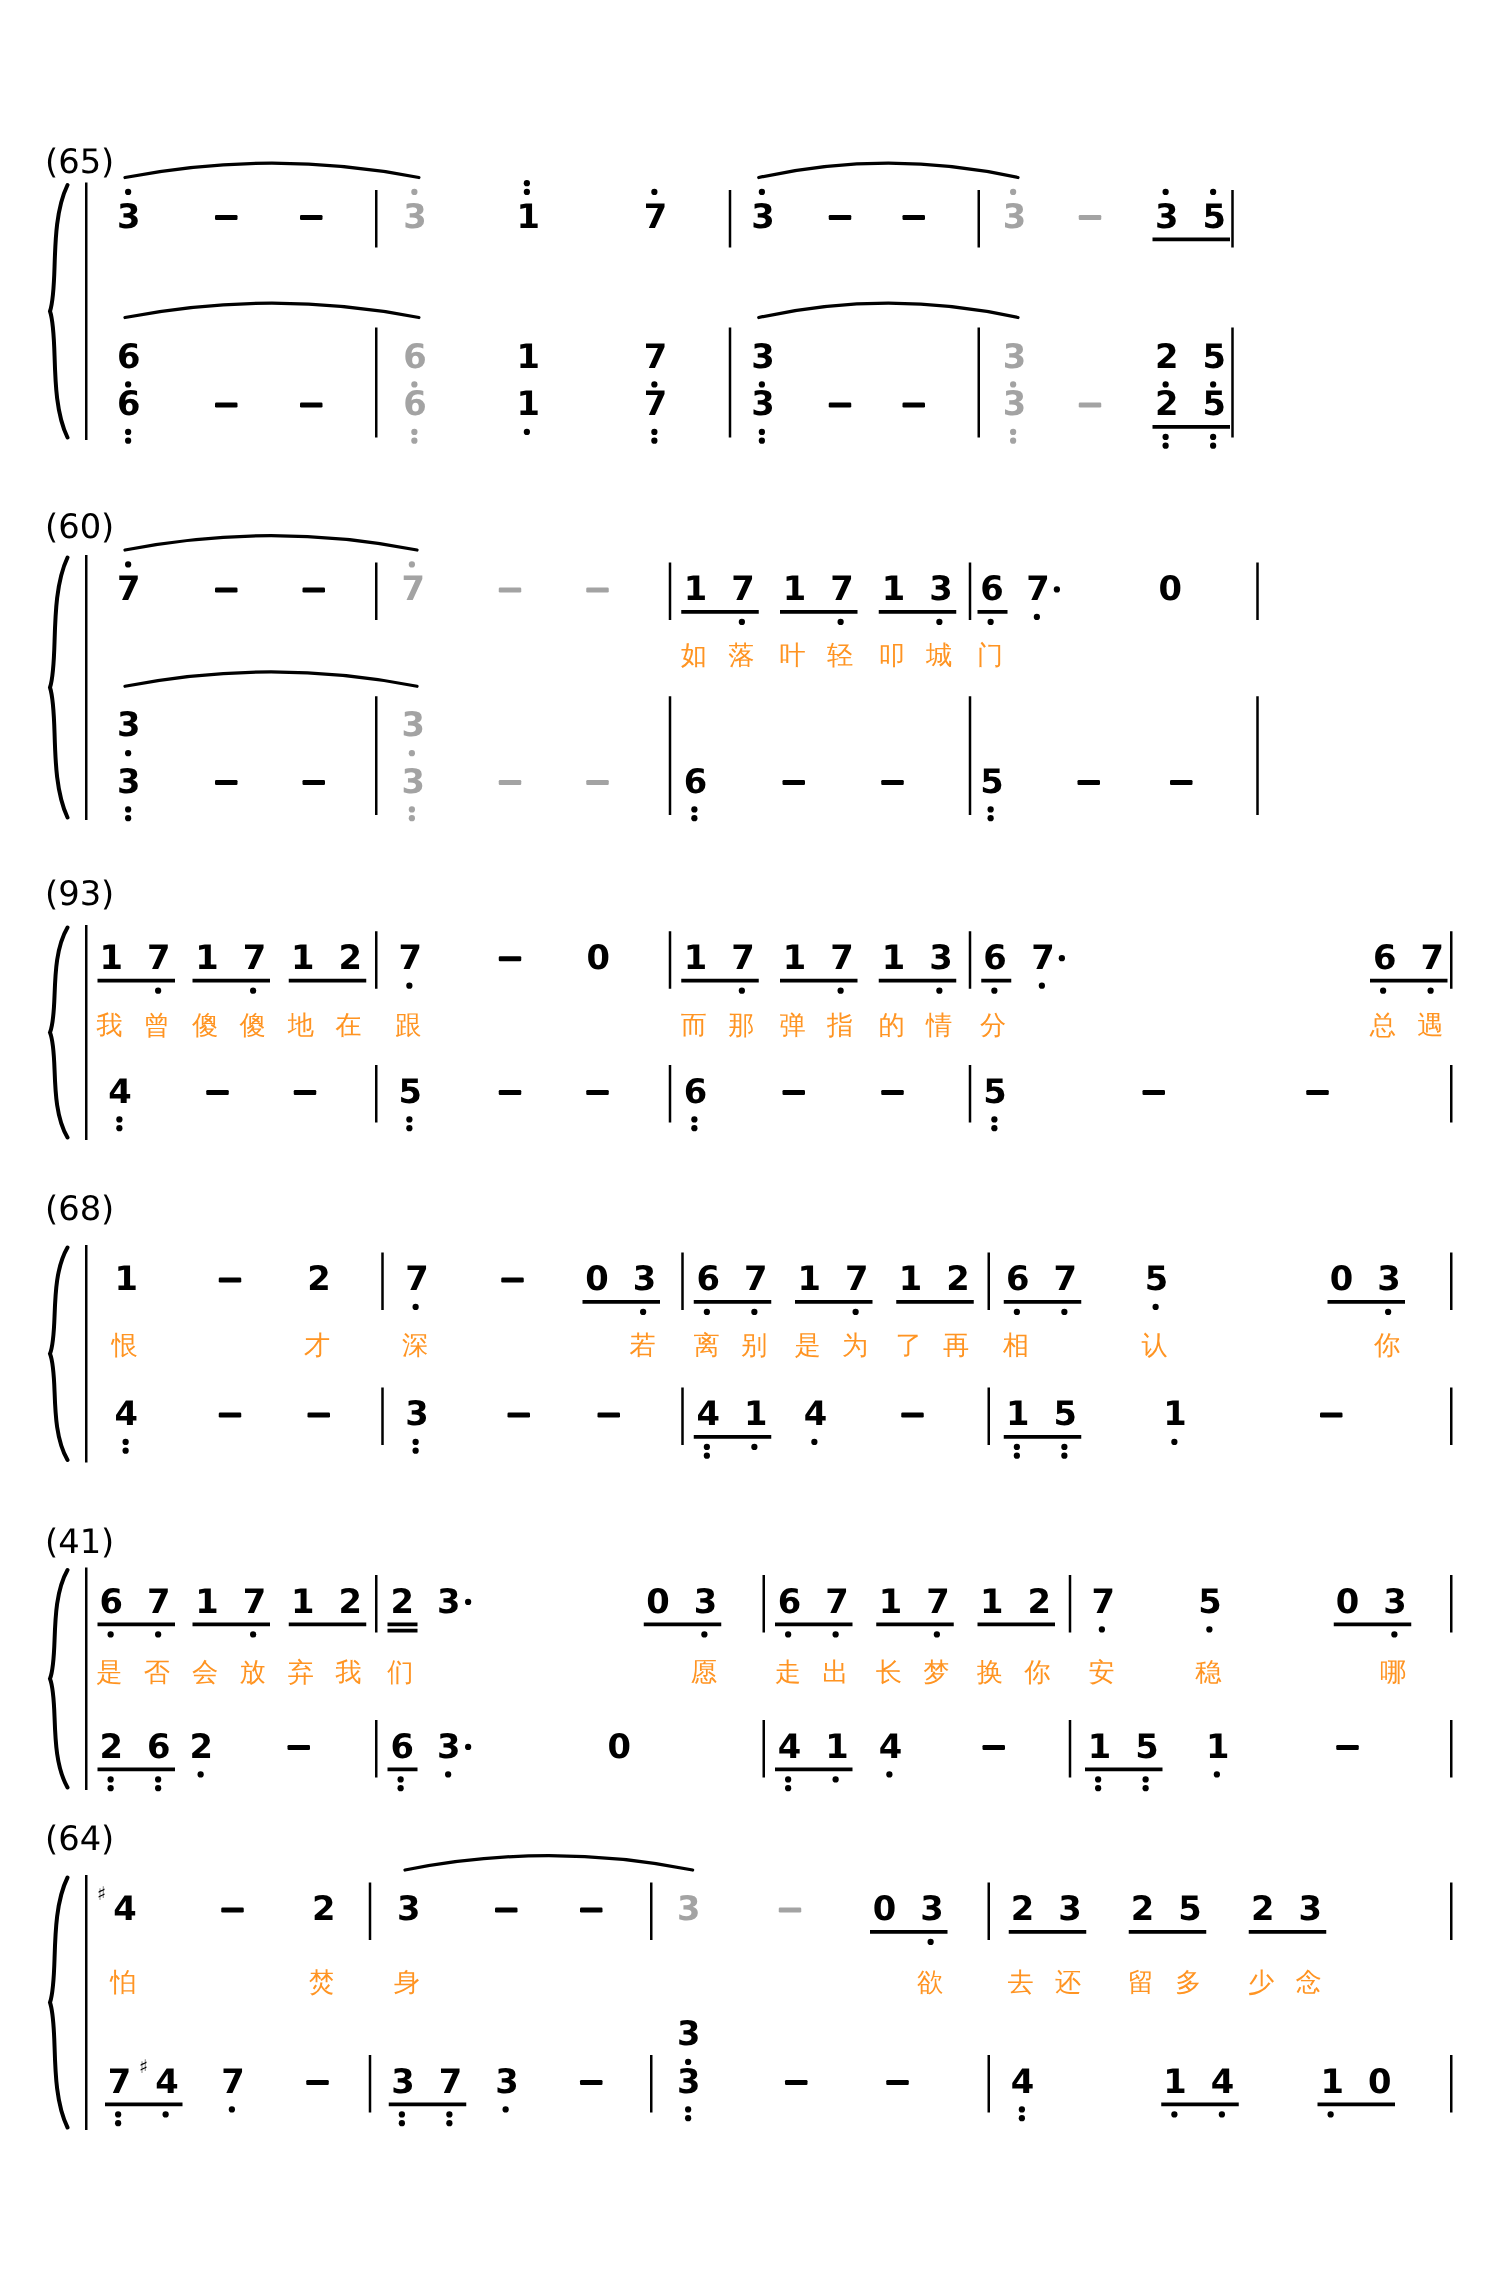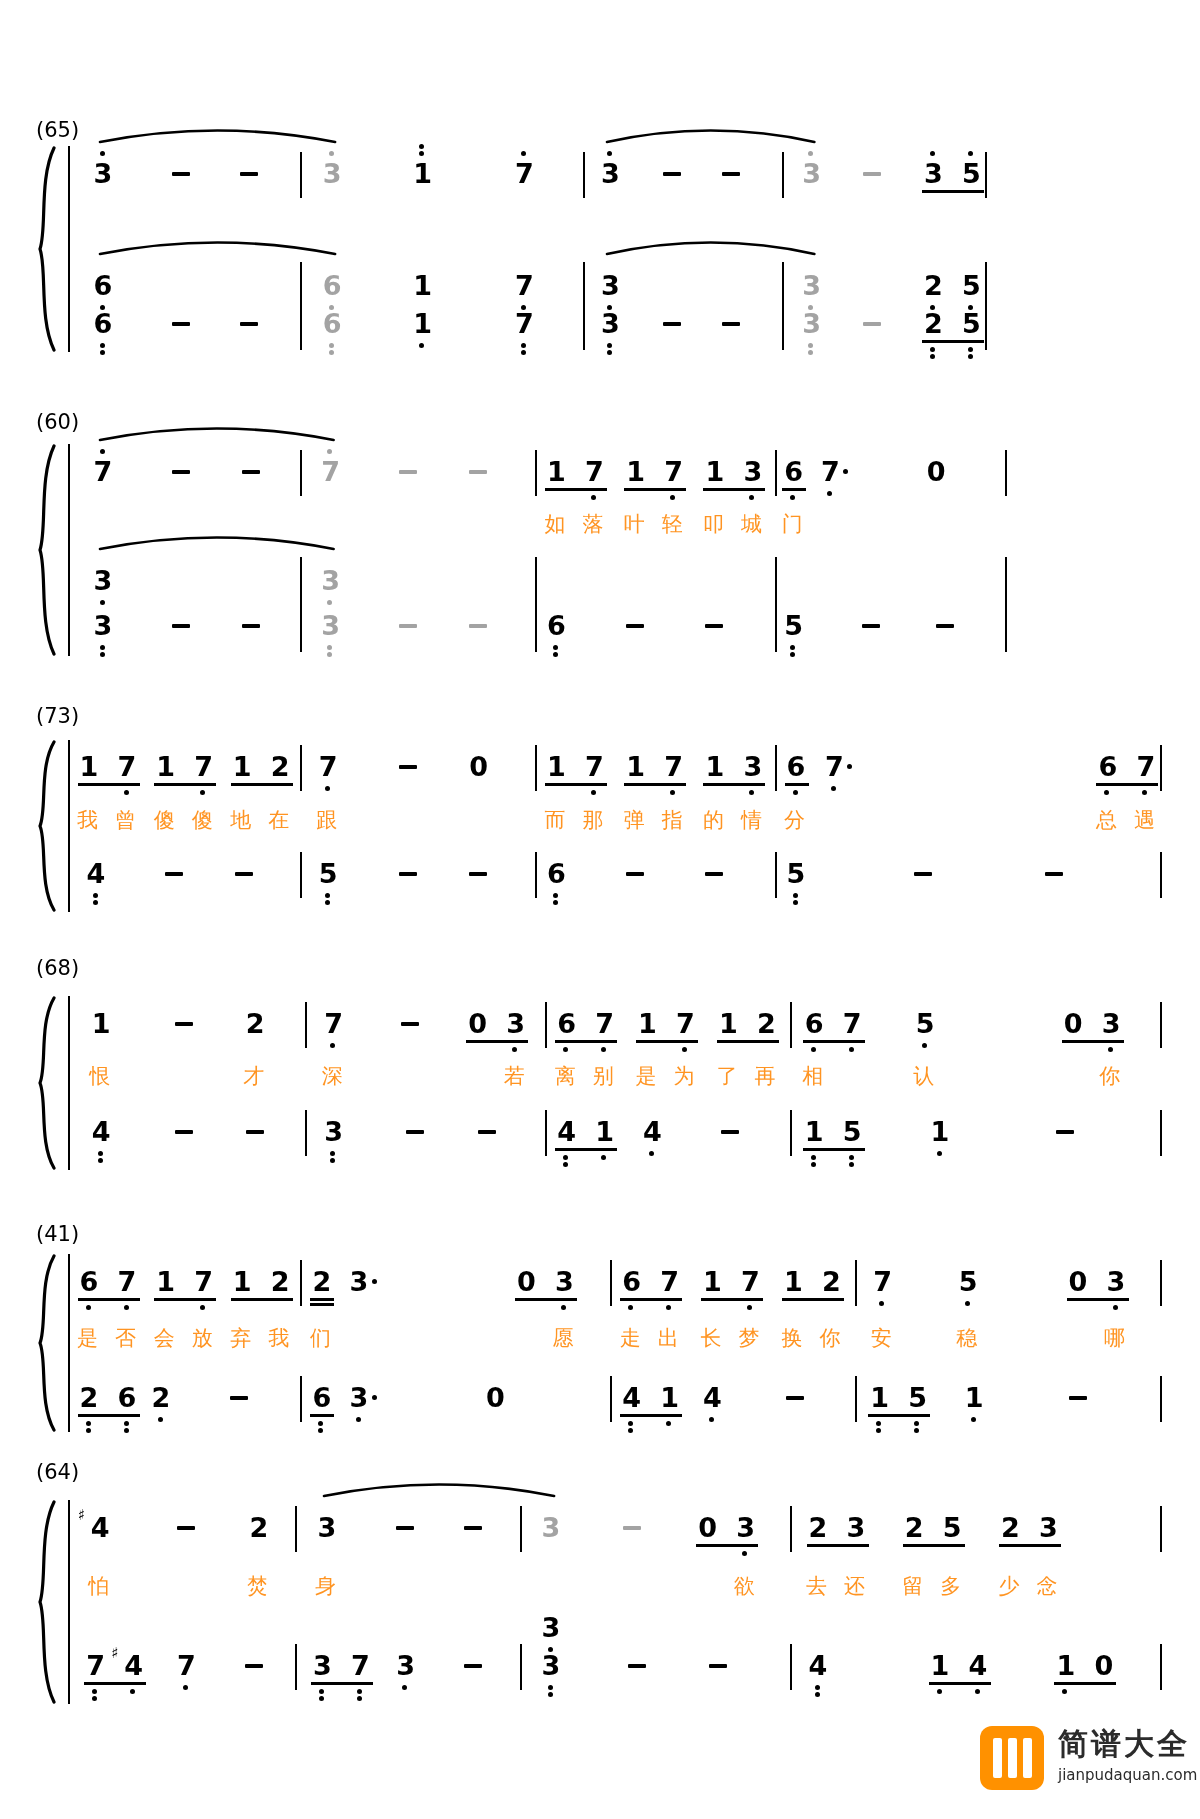--- a/index.html
+++ b/index.html
@@ -5,46 +5,35 @@
   html,body{margin:0;padding:0;background:#ffffff;}
   #sheet{position:relative;width:1200px;height:1819px;background:#ffffff;overflow:hidden;
          font-family:"DejaVu Sans",sans-serif;}
   .num{position:absolute;font-weight:700;font-size:27px;line-height:27px;color:#000;
        font-family:"DejaVu Sans",sans-serif;}
   .acc{position:absolute;font-weight:700;font-size:15px;line-height:15px;color:#000;}
   .dot{position:absolute;width:5px;height:5px;border-radius:50%;background:#000;}
   .dash{position:absolute;width:18px;height:4px;border-radius:1px;background:#000;}
   .uline{position:absolute;height:2.6px;background:#000;}
   .bar{position:absolute;width:2.4px;background:#000;}
-  .label{position:absolute;font-size:21px;line-height:24px;color:#000;}
+  .label{position:absolute;font-size:27px;line-height:24px;color:#000;}
   .lyric{position:absolute;font-size:21px;line-height:24px;width:26px;text-align:center;color:var(--lyric,#ff9422);}
   svg.brace,svg.tie{position:absolute;overflow:visible;}
   .logo{position:absolute;left:980px;top:1726px;display:flex;align-items:flex-start;gap:14px;}
   .logo-icon{width:64px;height:64px;background:var(--logo,#ff9100);border-radius:12px;
              display:flex;align-items:center;justify-content:center;gap:6px;flex:none;}
   .logo-icon i{display:block;width:9px;height:40px;background:#fff;border-radius:2px;}
   .logo-title{font-size:30px;font-weight:700;color:#2b2b2b;letter-spacing:3px;line-height:36px;
               font-family:"DejaVu Sans",sans-serif;}
   .logo-domain{font-size:15px;color:#2b2b2b;margin-top:4px;font-family:"DejaVu Sans",sans-serif;}
 </style>
 </head>
 <body>
 
 <div id="sheet">
-  <div class="logo">
-    <div class="logo-icon">
-      <i></i>
-        <i></i>
-        <i></i>
-    </div>
-    <div class="logo-text">
-      <div class="logo-title">简谱大全</div>
-      <div class="logo-domain">jianpudaquan.com</div>
-    </div>
-  </div>
 <div class="label" style="left: 36px; top: 118px;">(65)</div>
     <svg class="brace" width="26" height="206" style="left: 32px; top: 146px; position: absolute;">
       <path d="M22 2 C 7 32.96 15 82.4 8 103 C 15 123.6 7 173.04 22 204" fill="none" stroke="#000000" stroke-width="3.2" stroke-linecap="round"></path>
     </svg>
     <div class="bar" style="left: 68px; top: 146px; height: 206px;"></div>
     <div class="num" style="left: 93.52px; top: 160px; color: rgb(0, 0, 0);">3</div>
     <div class="dot" style="left: 99.52px; top: 151px; background: rgb(0, 0, 0);"></div>
     <div class="dash" style="left: 172.4px; top: 172px; background: rgb(0, 0, 0);"></div>
     <div class="dash" style="left: 239.68px; top: 172px; background: rgb(0, 0, 0);"></div>
     <div class="num" style="left: 322.64px; top: 160px; color: rgb(163, 163, 163);">3</div>
@@ -200,21 +189,21 @@
     <div class="lyric" style="left: 659.2px; top: 512px;">轻</div>
     <div class="lyric" style="left: 700.4px; top: 512px;">叩</div>
     <div class="lyric" style="left: 738.4px; top: 512px;">城</div>
     <div class="lyric" style="left: 779.2px; top: 512px;">门</div>
     <svg class="tie" width="239.63" height="24" style="left: 96.52px; top: 420px; position: absolute;">
       <path d="M3 20 Q 119.815 -3 236.63 20" fill="none" stroke="#000000" stroke-width="2.6" stroke-linecap="round"></path>
     </svg>
     <svg class="tie" width="239.63" height="24" style="left: 96.52px; top: 529px; position: absolute;">
       <path d="M3 20 Q 119.815 -3 236.63 20" fill="none" stroke="#000000" stroke-width="2.6" stroke-linecap="round"></path>
     </svg>
-    <div class="label" style="left: 36px; top: 704px;">(73)</div>
+    <div class="label" style="left: 36px; top: 704px;">(93)</div>
     <svg class="brace" width="26" height="172" style="left: 32px; top: 740px; position: absolute;">
       <path d="M22 2 C 7 27.52 15 68.8 8 86 C 15 103.2 7 144.48 22 170" fill="none" stroke="#000000" stroke-width="3.2" stroke-linecap="round"></path>
     </svg>
     <div class="bar" style="left: 68px; top: 740px; height: 172px;"></div>
     <div class="num" style="left: 79.6px; top: 753px; color: rgb(0, 0, 0);">1</div>
     <div class="num" style="left: 117.6px; top: 753px; color: rgb(0, 0, 0);">7</div>
     <div class="dot" style="left: 123.6px; top: 790px; background: rgb(0, 0, 0);"></div>
     <div class="uline" style="left: 77.6px; top: 783px; width: 62px; background: rgb(0, 0, 0);"></div>
     <div class="num" style="left: 156.16px; top: 753px; color: rgb(0, 0, 0);">1</div>
     <div class="num" style="left: 194.16px; top: 753px; color: rgb(0, 0, 0);">7</div>

